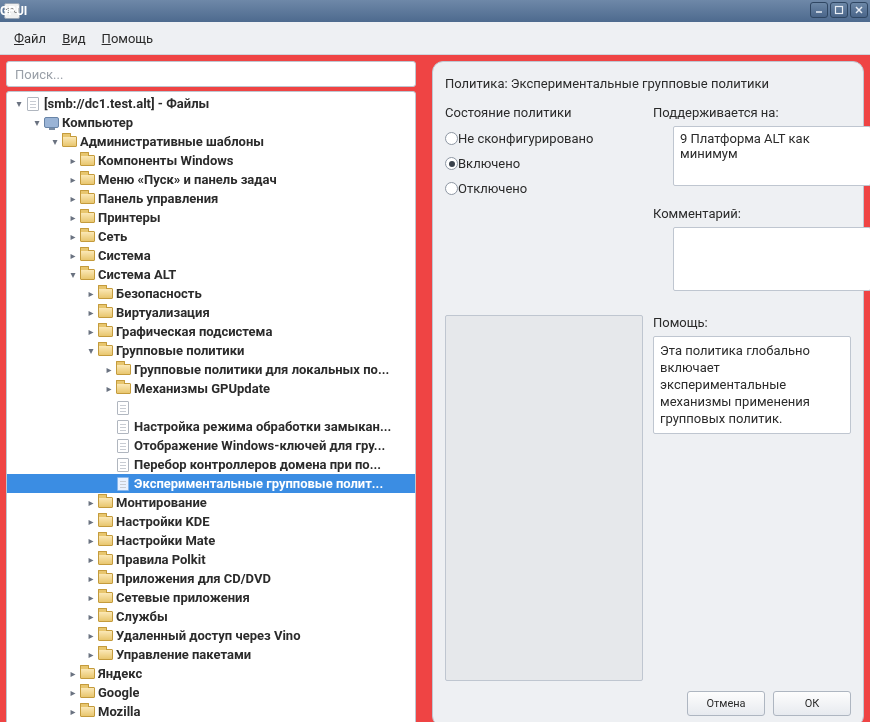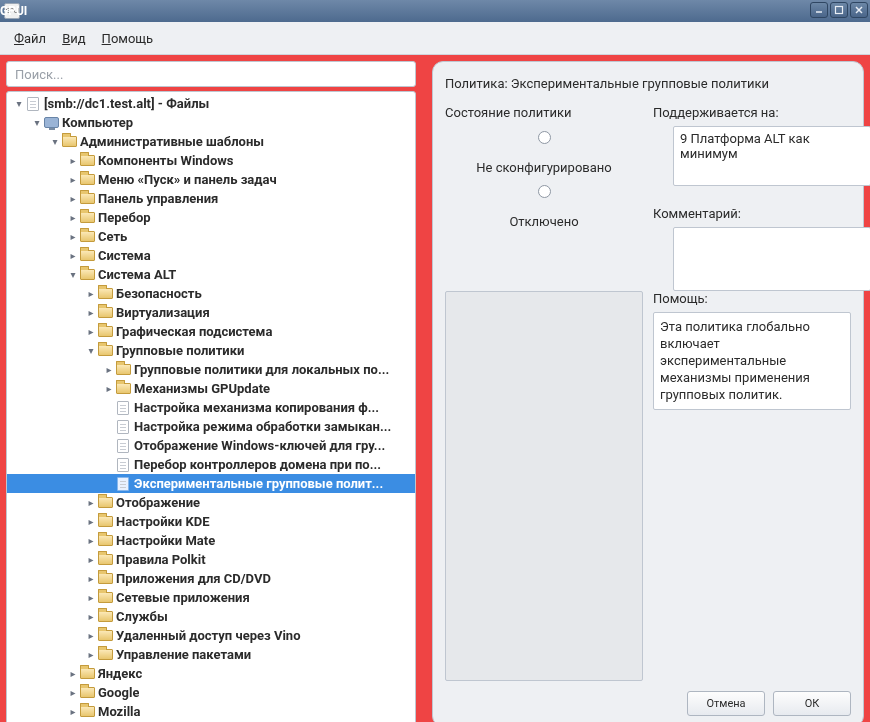--- a/index.html
+++ b/index.html
@@ -109,35 +109,35 @@
       padding:10px 12px;
       display:flex; flex-direction:column;
       position: relative;
     }
     .policy-title { margin: 4px 0 14px 0; }
     .mid {
       display:flex; gap:10px; flex:0 0 auto;
     }
     .col { display:flex; flex-direction:column; }
     .section-label { margin-bottom: 6px; }
-    .radio-line { display:flex; align-items:center; gap:16px; margin: 5px 0; flex-direction: column; }
+    .radio-line { display:flex; align-items:center; gap:0; margin: 5px 0; }
     .radio {
       width:13px; height:13px; border:1px solid #8e97a3; border-radius:50%; background:#fff;
       display:inline-flex; align-items:center; justify-content:center; cursor:pointer;
     }
     .radio.checked::after { content:""; width:6px; height:6px; border-radius:50%; background:#39414b; }
     .textbox {
       background:#fff; border:1px solid #bfc6d0; border-radius:2px; padding:4px 6px;
       min-height:24px;
       margin-left:20px;
     }
     .supported-box { width:198px; height:60px; overflow:auto; }
     .comment-box { width:198px; height:64px; }
     .body-area {
-      margin-top: 0;
+      margin-top: 24px;
       display:flex; gap:10px; flex:1; min-height:0;justify-content:space-between;
     }
     .big-gray {
       flex:1; background:#e6e8eb; border:1px solid #bfc6d0; border-radius:2px;
     }
     .help-box {
       width:198px; flex:none;
       background:#fff; border:1px solid #bfc6d0; border-radius:2px; padding:6px;
       overflow:auto; line-height:1.3;
     }
@@ -239,21 +239,21 @@
               <span class="folder"></span>
             </span>
             <span class="label">Панель управления</span>
           </div>
           <div class="row">
             <span style="display: inline-block; width: 60px;"></span>
             <span class="chev">▸</span>
             <span class="icon">
               <span class="folder"></span>
             </span>
-            <span class="label">Перебор</span>
+            <span class="label">Принтеры</span>
           </div>
           <div class="row">
             <span style="display: inline-block; width: 60px;"></span>
             <span class="chev">▸</span>
             <span class="icon">
               <span class="folder"></span>
             </span>
             <span class="label">Сеть</span>
           </div>
           <div class="row">
@@ -319,21 +319,20 @@
               <span class="folder"></span>
             </span>
             <span class="label">Механизмы GPUpdate</span>
           </div>
           <div class="row">
             <span style="display: inline-block; width: 96px;"></span>
             <span class="chev"></span>
             <span class="icon">
               <span class="doc"></span>
             </span>
-            <span class="label">Настройка механизма копирования ф...</span>
           </div>
           <div class="row">
             <span style="display: inline-block; width: 96px;"></span>
             <span class="chev"></span>
             <span class="icon">
               <span class="doc"></span>
             </span>
             <span class="label">Настройка режима обработки замыкан...</span>
           </div>
           <div class="row">
@@ -359,21 +358,21 @@
               <span class="doc"></span>
             </span>
             <span class="label">Экспериментальные групповые полит...</span>
           </div>
           <div class="row">
             <span style="display: inline-block; width: 78px;"></span>
             <span class="chev">▸</span>
             <span class="icon">
               <span class="folder"></span>
             </span>
-            <span class="label">Отображение</span>
+            <span class="label">Монтирование</span>
           </div>
           <div class="row">
             <span style="display: inline-block; width: 78px;"></span>
             <span class="chev">▸</span>
             <span class="icon">
               <span class="folder"></span>
             </span>
             <span class="label">Настройки KDE</span>
           </div>
           <div class="row">
@@ -464,20 +463,24 @@
 
   <div class="right">
     <div class="policy-title">Политика: Экспериментальные групповые политики</div>
 
     <div class="mid">
       <div class="col" style="flex:1">
         <div class="section-label">Состояние политики</div>
         <div class="radio-line">
           <span class="radio" id="r-nc"></span>
           <span>Не сконфигурировано</span>
+        </div>
+        <div class="radio-line">
+          <span class="radio checked" id="r-en"></span>
+          <span>Включено</span>
         </div>
         <div class="radio-line">
           <span class="radio" id="r-di"></span>
           <span>Отключено</span>
         </div>
       </div>
       <div class="col" style="width:198px; flex:none">
         <div class="section-label">Поддерживается на:</div>
         <div class="textbox supported-box">9 Платформа ALT как минимум</div>
         <div class="section-label" style="margin-top:20px;">Комментарий:</div>

